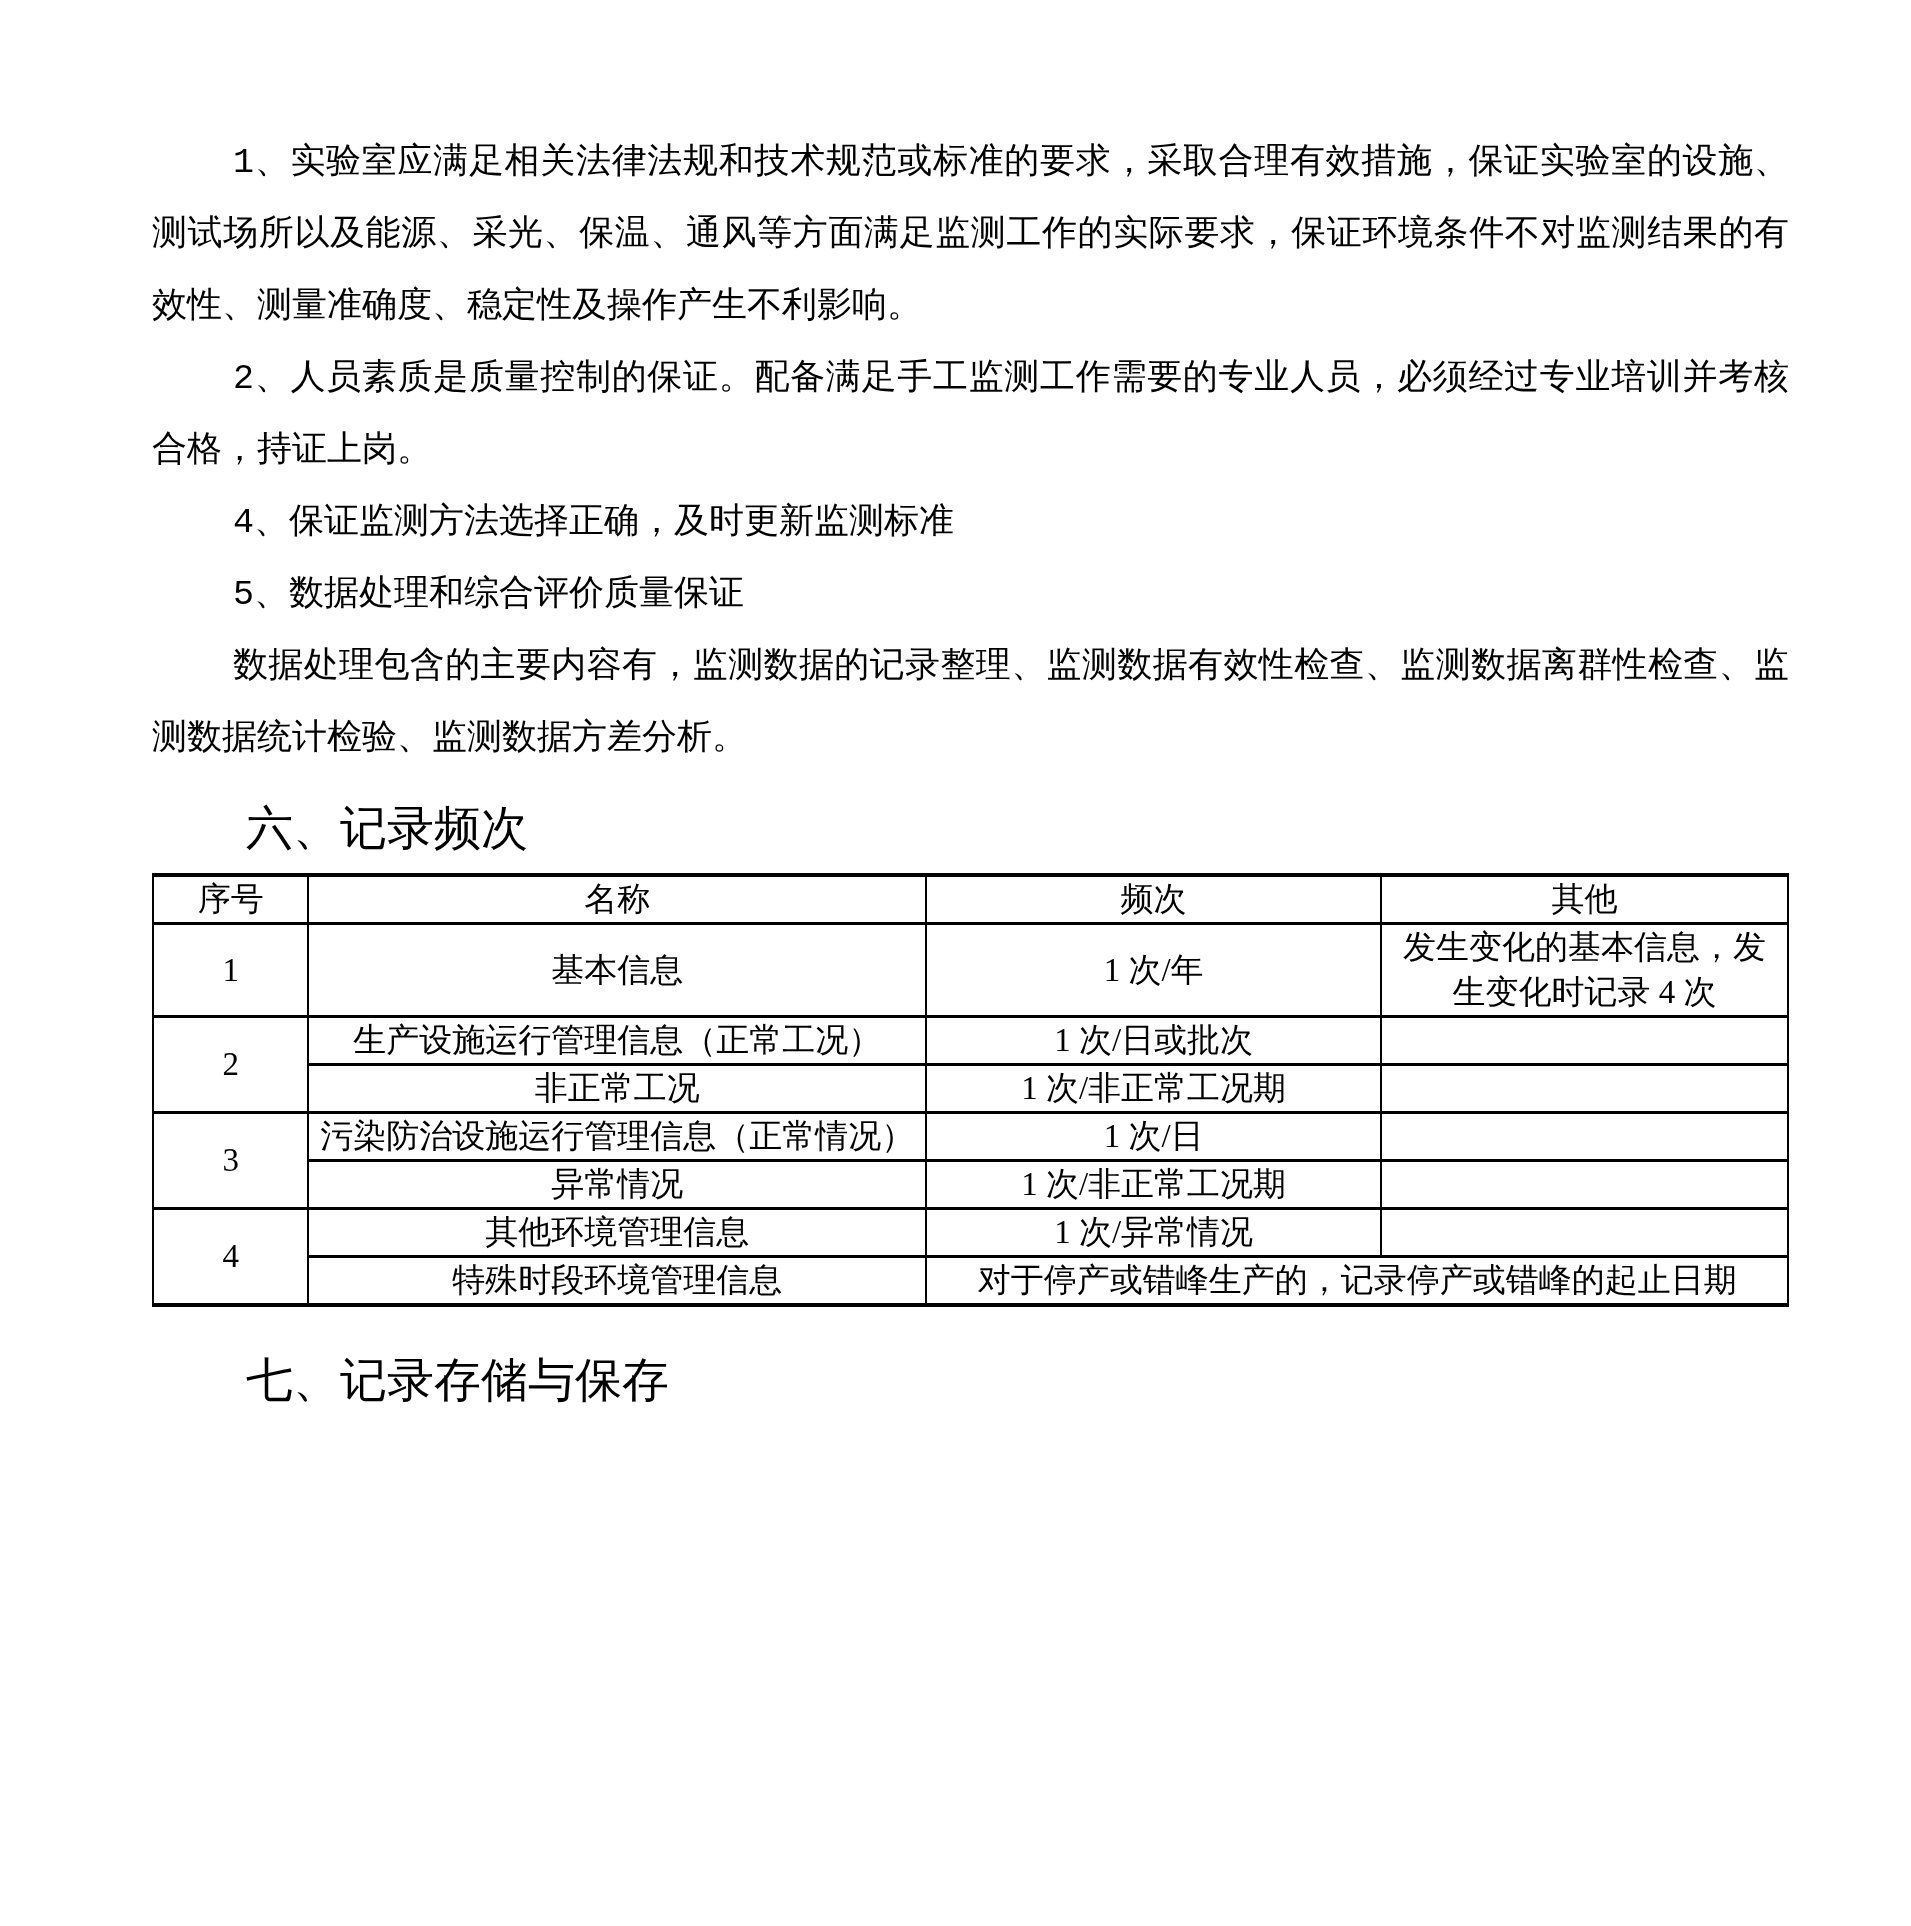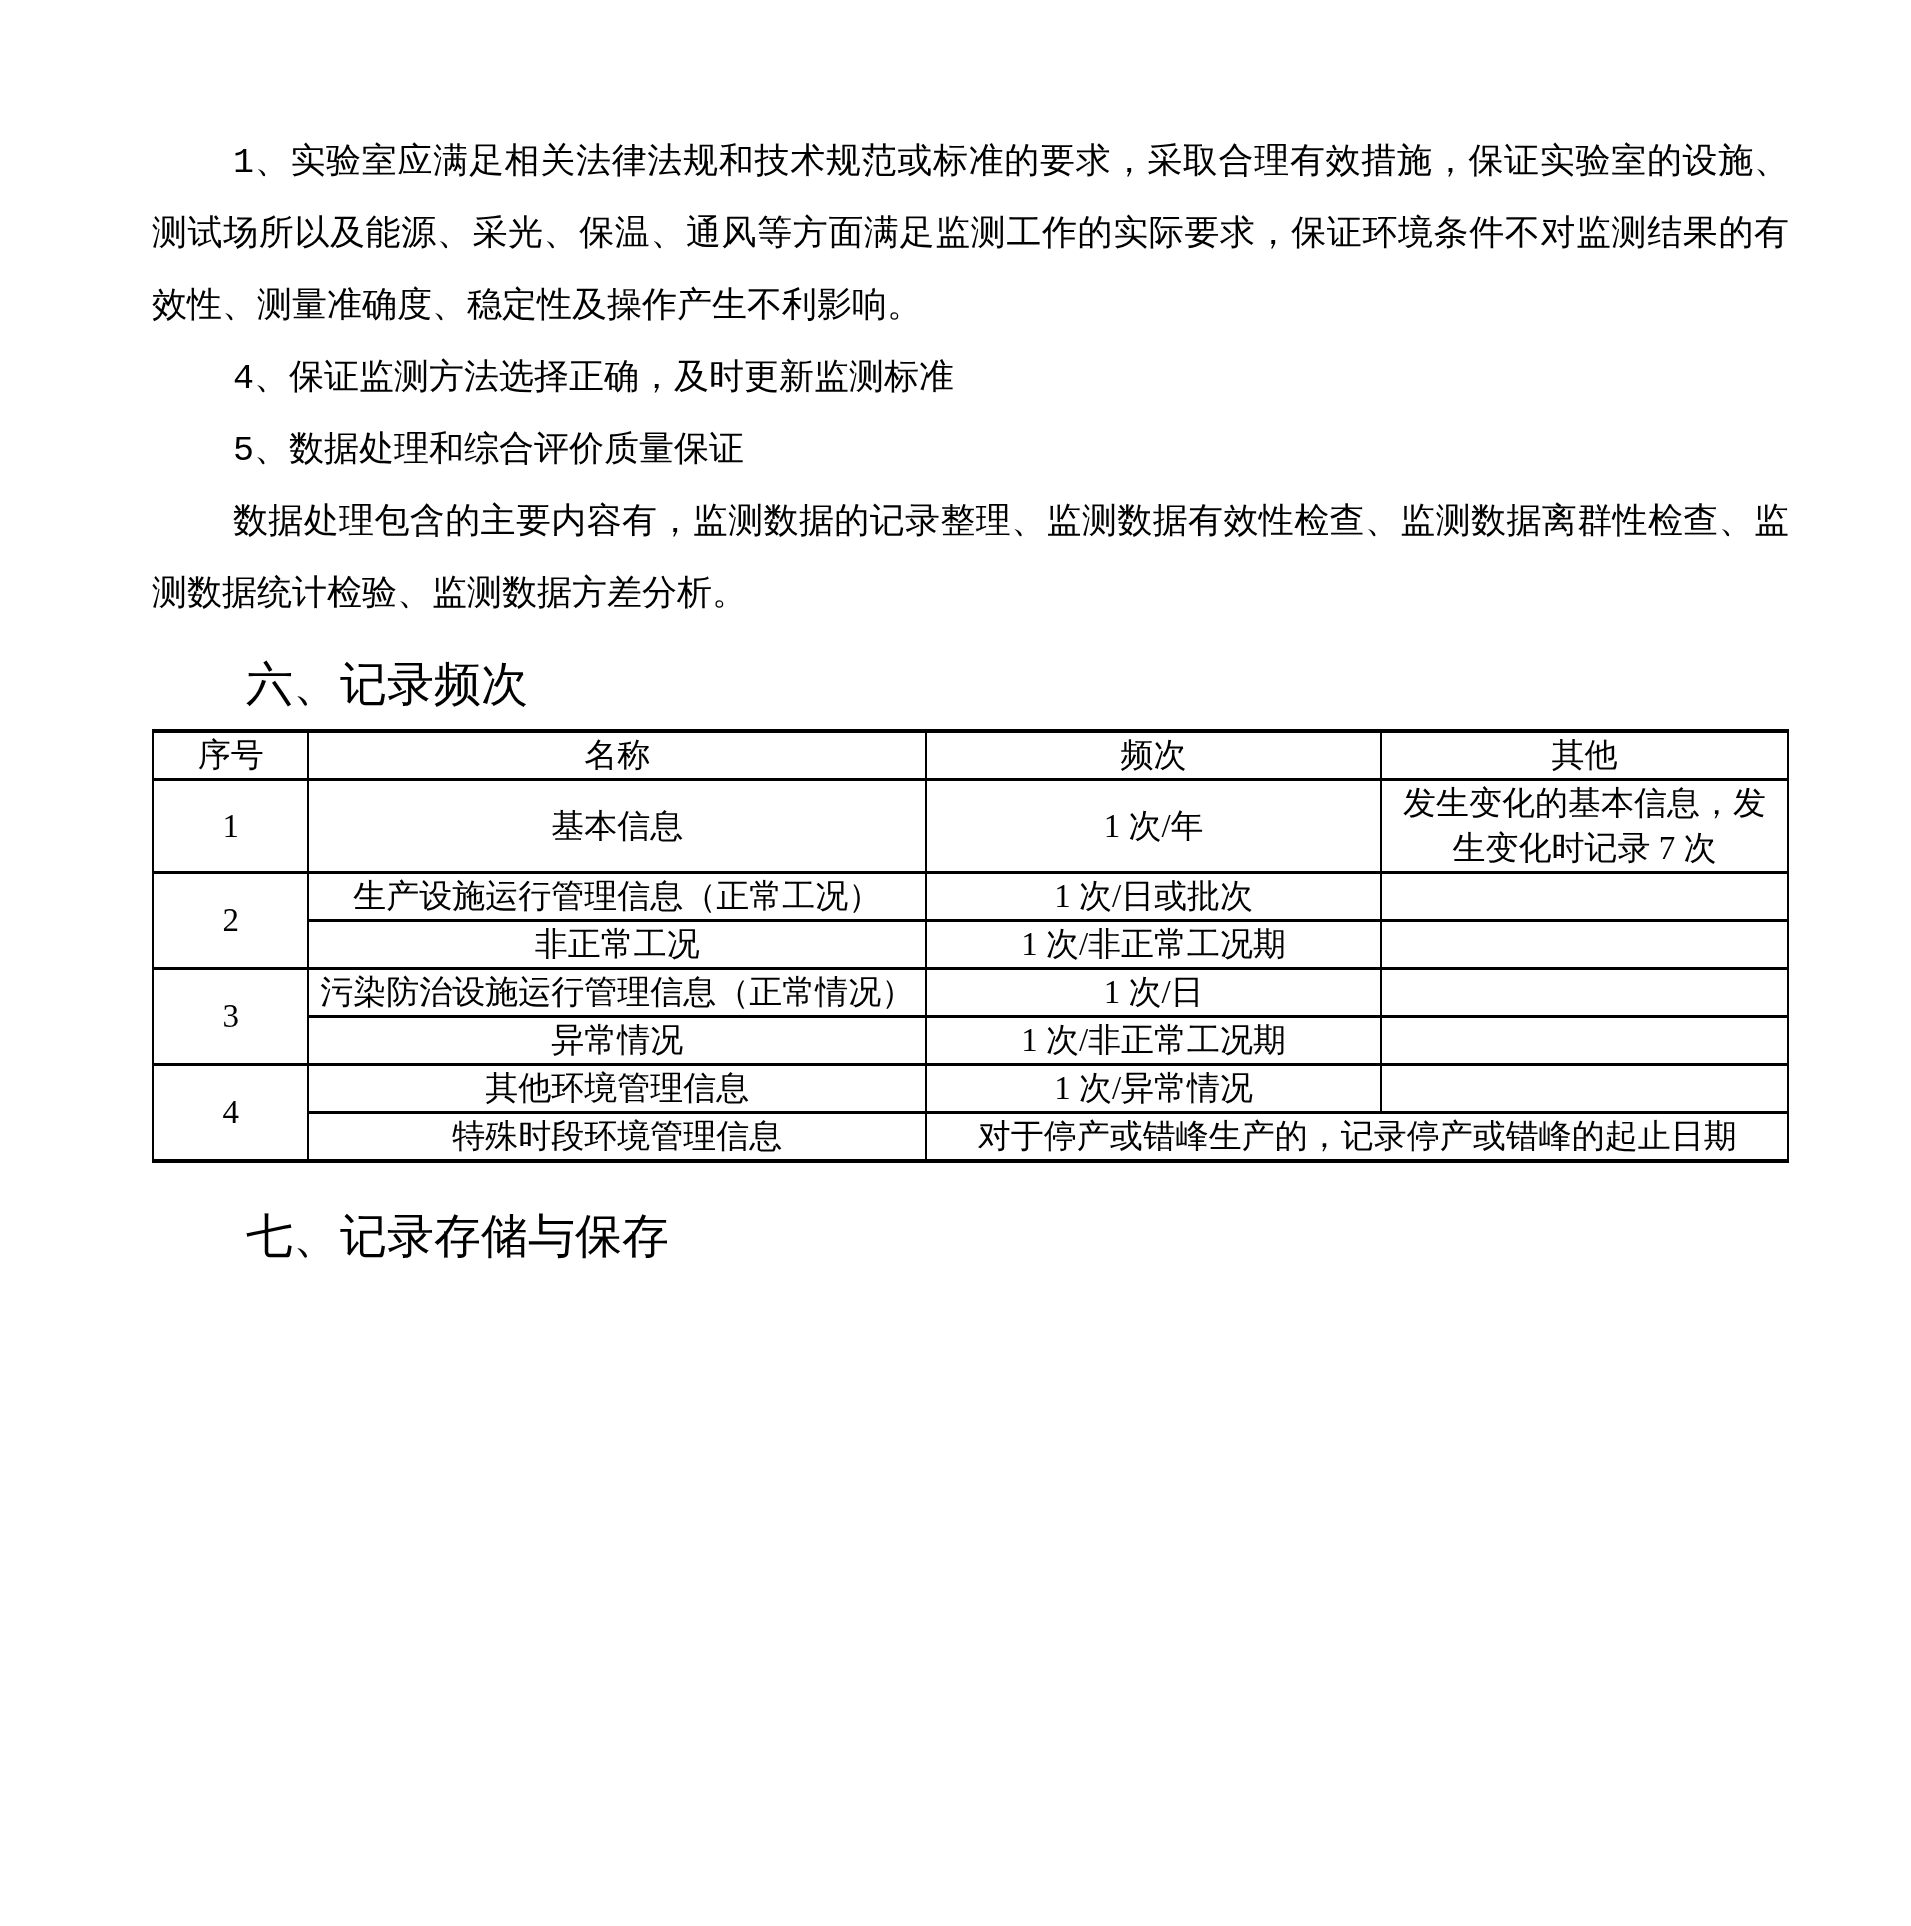--- a/index.html
+++ b/index.html
@@ -76,20 +76,21 @@
   table.freq tr.header-row { height: 46px; }
   table.freq tr.row-tall { height: 88px; }
 </style>
 </head>
 <body>
 
 <div class="page">
   <div class="content">
 
     <p class="para">1、实验室应满足相关法律法规和技术规范或标准的要求，采取合理有效措施，保证实验室的设施、测试场所以及能源、采光、保温、通风等方面满足监测工作的实际要求，保证环境条件不对监测结果的有效性、测量准确度、稳定性及操作产生不利影响。</p>
+    <p class="para">2、人员素质是质量控制的保证。配备满足手工监测工作需要的专业人员，必须经过专业培训并考核合格，持证上岗。</p>
     <p class="para">4、保证监测方法选择正确，及时更新监测标准</p>
     <p class="para">5、数据处理和综合评价质量保证</p>
     <p class="para">数据处理包含的主要内容有，监测数据的记录整理、监测数据有效性检查、监测数据离群性检查、监测数据统计检验、监测数据方差分析。</p>
 
     <h2 class="section-heading h6">六、记录频次</h2>
 
 
     <table class="freq">
       <colgroup>
         <col class="c1">
@@ -101,21 +102,21 @@
         <tr class="header-row">
           <th>序号</th>
           <th>名称</th>
           <th>频次</th>
           <th>其他</th>
         </tr>
         <tr class="row-tall">
           <td>1</td>
           <td>基本信息</td>
           <td>1 次/年</td>
-          <td>发生变化的基本信息，发生变化时记录 7 次</td>
+          <td>发生变化的基本信息，发生变化时记录 4 次</td>
         </tr>
         <tr>
           <td rowspan="2">2</td>
           <td>生产设施运行管理信息（正常工况）</td>
           <td>1 次/日或批次</td>
           <td></td>
         </tr>
         <tr>
           <td>非正常工况</td>
           <td>1 次/非正常工况期</td>

